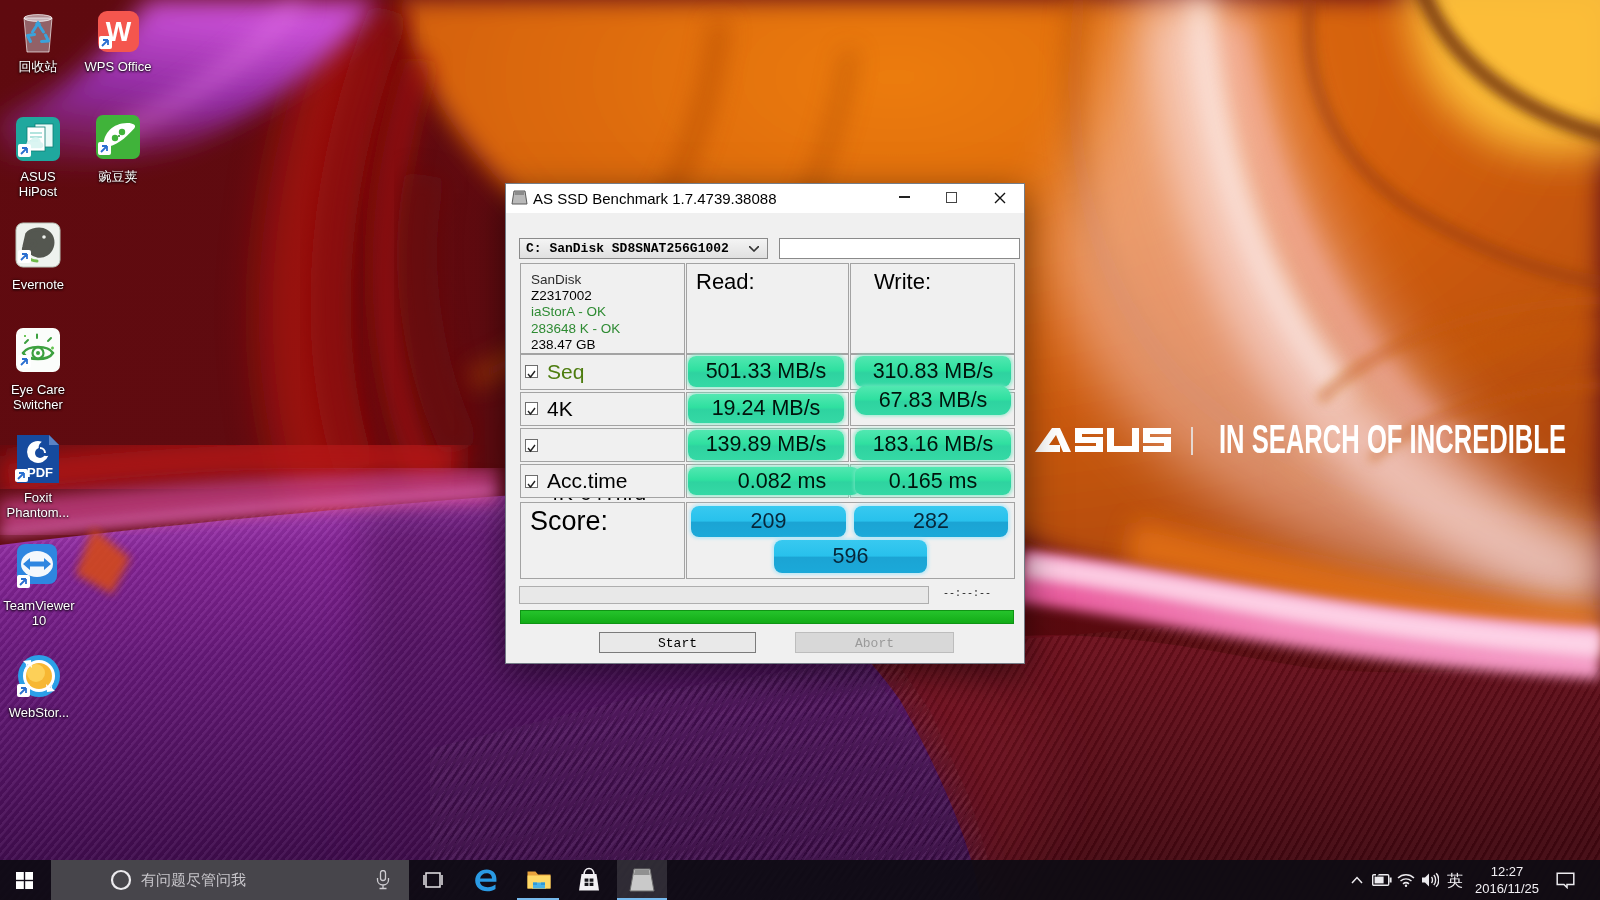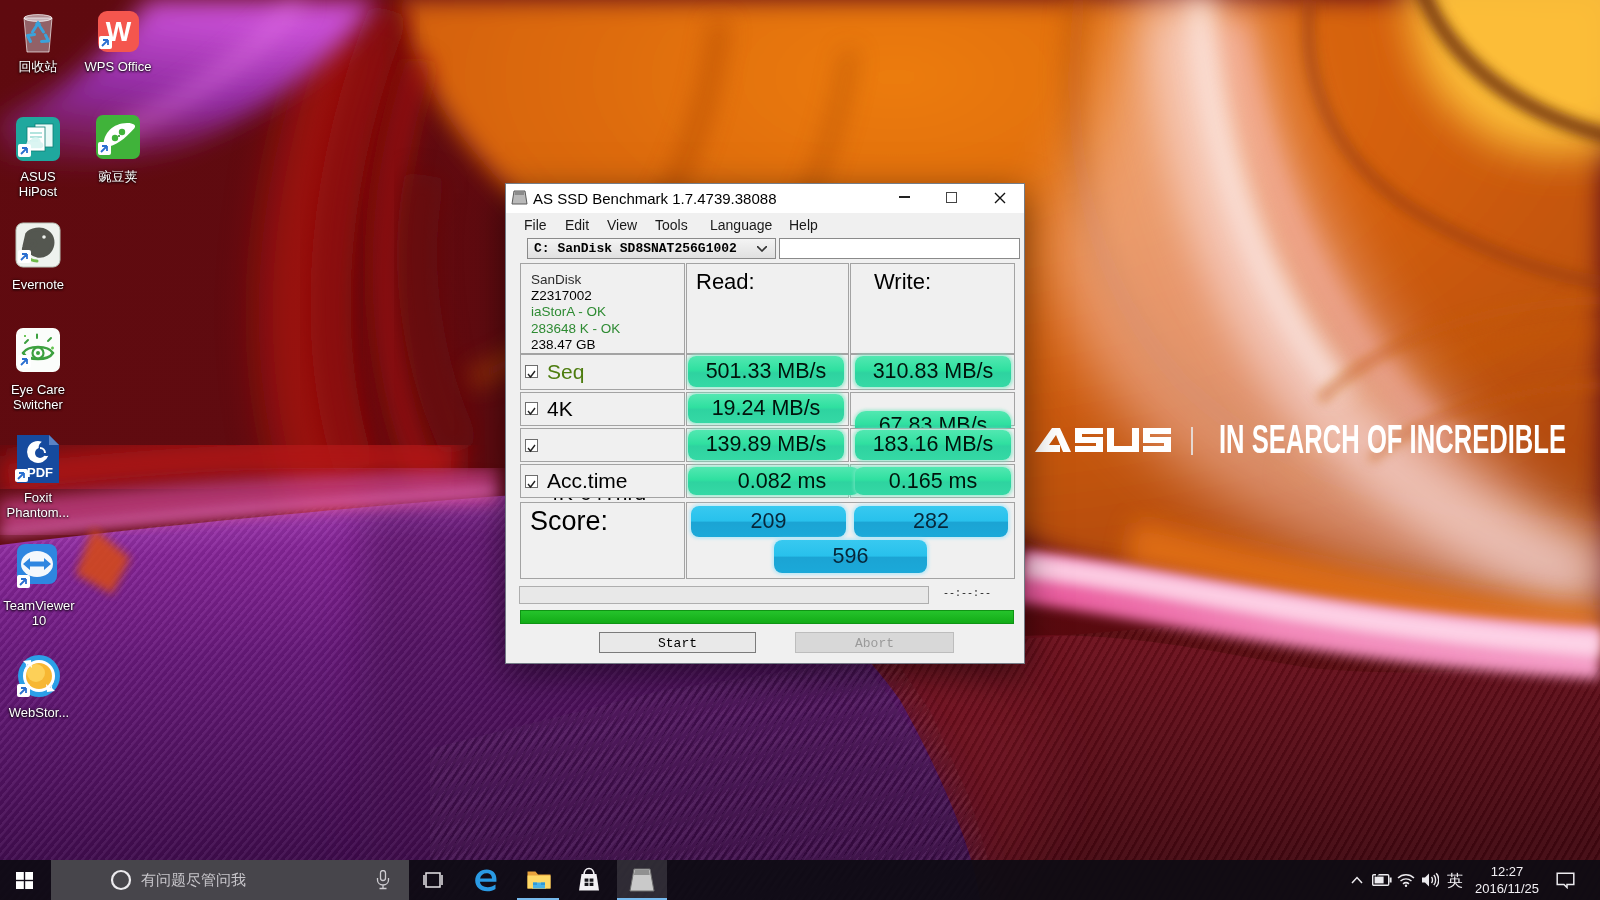--- a/index.html
+++ b/index.html
@@ -263,30 +263,22 @@
       <path d="M4,2 L13,2 L13,5 L3.6,5 Z" fill="#8b8b8b"></path>
     </svg>
     <div class="abs" style="left:27px;top:6px;font-size:15px;color:#000;">AS SSD Benchmark 1.7.4739.38088</div>
     <div class="abs" style="left:393px;top:12px;width:11px;height:1.5px;background:#222;"></div>
     <div class="abs" style="left:440px;top:8px;width:9px;height:9px;border:1.2px solid #444;"></div>
     <svg width="12" height="12" viewBox="0 0 12 12" style="position:absolute;left:488px;top:8px;">
       <path d="M1,1 L11,11 M11,1 L1,11" stroke="#111" stroke-width="1.4"></path>
     </svg>
   </div>
 
-  <div class="abs" style="left:0;top:29px;width:518px;height:26px;background:#f0f0f0;font-size:14px;color:#1a1a1a;">
-    <span class="abs" style="left:18px;top:4px;">File</span>
-    <span class="abs" style="left:59px;top:4px;">Edit</span>
-    <span class="abs" style="left:101px;top:4px;">View</span>
-    <span class="abs" style="left:149px;top:4px;">Tools</span>
-    <span class="abs" style="left:204px;top:4px;">Language</span>
-    <span class="abs" style="left:283px;top:4px;">Help</span>
-  </div>
-
-  <div class="abs" style="left:13px;top:54px;width:247px;height:19px;background:linear-gradient(#f4f4f4,#e0e0e0);border:1px solid #8a8a8a;margin-left:8px;">
+
+  <div class="abs" style="left:13px;top:54px;width:247px;height:19px;background:linear-gradient(#f4f4f4,#e0e0e0);border:1px solid #8a8a8a;">
     <div class="abs" style="left:6px;top:2px;font-family:'Liberation Mono',monospace;font-size:13px;font-weight:bold;color:#000;">C: SanDisk SD8SNAT256G1002</div>
     <svg width="10" height="6" viewBox="0 0 10 6" style="position:absolute;right:8px;top:7px;">
           <path d="M0,0 L5,5 L10,0" stroke="#333" stroke-width="1.6" fill="none"></path>
         </svg>
   </div>
   <div class="abs" style="left:273px;top:54px;width:239px;height:19px;background:#fff;border:1px solid #8a8a8a;"></div>
 
   <div class="abs" id="tbl" style="left:14px;top:79px;width:438px;height:316px;">
   <div class="abs" style="left:0;top:0;width:494.6px;height:316px;">
   <div class="cell" style="left:0;top:0;width:164.7px;height:90.7px;"></div>
@@ -305,21 +297,21 @@
   <div class="gp" style="left:168px;top:93.19999999999999px;width:156px;height:31.10000000000001px;line-height:31.10000000000001px;">501.33 MB/s</div>
   <div class="gp" style="left:335px;top:93.19999999999999px;width:156px;height:31.10000000000001px;line-height:31.10000000000001px;">310.83 MB/s</div>
   <div class="cell" style="left:0;top:128.5px;width:164.7px;height:34.19999999999999px;"></div>
   <div class="cell" style="left:166.2px;top:128.5px;width:162.7px;height:34.19999999999999px;"></div>
   <div class="cell" style="left:330.4px;top:128.5px;width:164.20000000000005px;height:34.19999999999999px;"></div>
   <div class="cb" style="left:5px;top:139.1px;"><svg width="11" height="11" viewBox="0 0 11 11">
               <path d="M2,5 L4.5,8 L9,2" stroke="#222" stroke-width="1.4" fill="none"></path>
             </svg></div>
   <div class="abs" style="left:27px;top:133.6px;font-size:21px;color:#000;">4K</div>
   <div class="gp" style="left:168px;top:131.1px;width:156px;height:29.19999999999999px;line-height:29.19999999999999px;">19.24 MB/s</div>
-  <div class="gp" style="left:335px;top:148px;width:156px;height:29.19999999999999px;line-height:29.19999999999999px;border-radius:11px;">67.83 MB/s</div>
+  <div class="gp" style="left:335px;top:123px;width:156px;height:29.19999999999999px;line-height:29.19999999999999px;border-radius:11px;">67.83 MB/s</div>
   <div class="cell" style="left:0;top:164.8px;width:164.7px;height:34.69999999999999px;"></div>
   <div class="cell" style="left:166.2px;top:164.8px;width:162.7px;height:34.69999999999999px;"></div>
   <div class="cell" style="left:330.4px;top:164.8px;width:164.20000000000005px;height:34.69999999999999px;"></div>
   <div class="cb" style="left:5px;top:175.65px;"><svg width="11" height="11" viewBox="0 0 11 11">
               <path d="M2,5 L4.5,8 L9,2" stroke="#222" stroke-width="1.4" fill="none"></path>
             </svg></div>
   <div class="abs" style="left:27px;top:170.15px;font-size:21px;color:#000;margin-top:48px;">4K-64Thrd</div>
   <div class="gp" style="left:168px;top:167.4px;width:156px;height:29.69999999999999px;line-height:29.69999999999999px;">139.89 MB/s</div>
   <div class="gp" style="left:335px;top:167.4px;width:156px;height:29.69999999999999px;line-height:29.69999999999999px;">183.16 MB/s</div>
   <div class="cell" style="left:0;top:201.3px;width:164.7px;height:33.39999999999998px;"></div>

